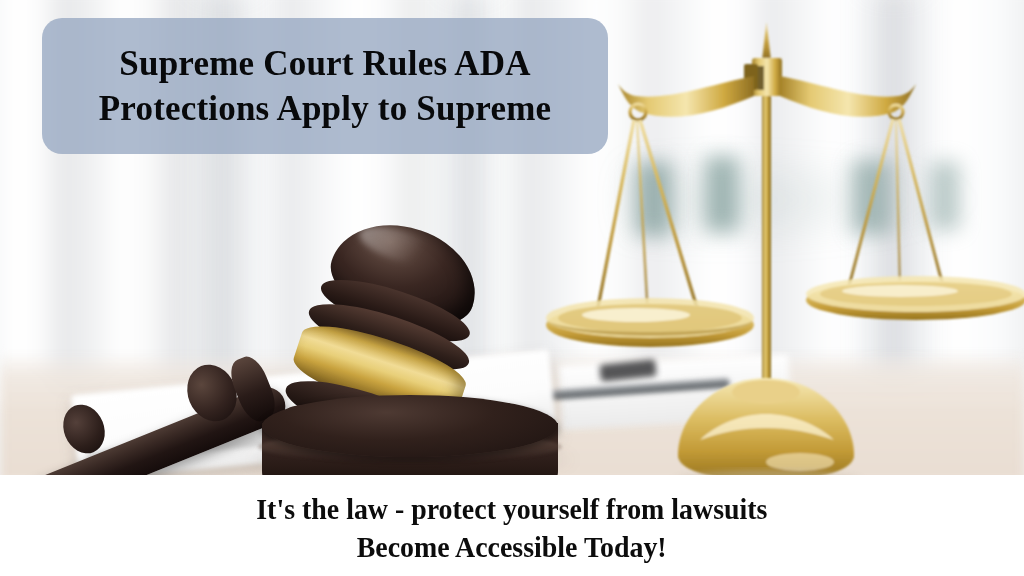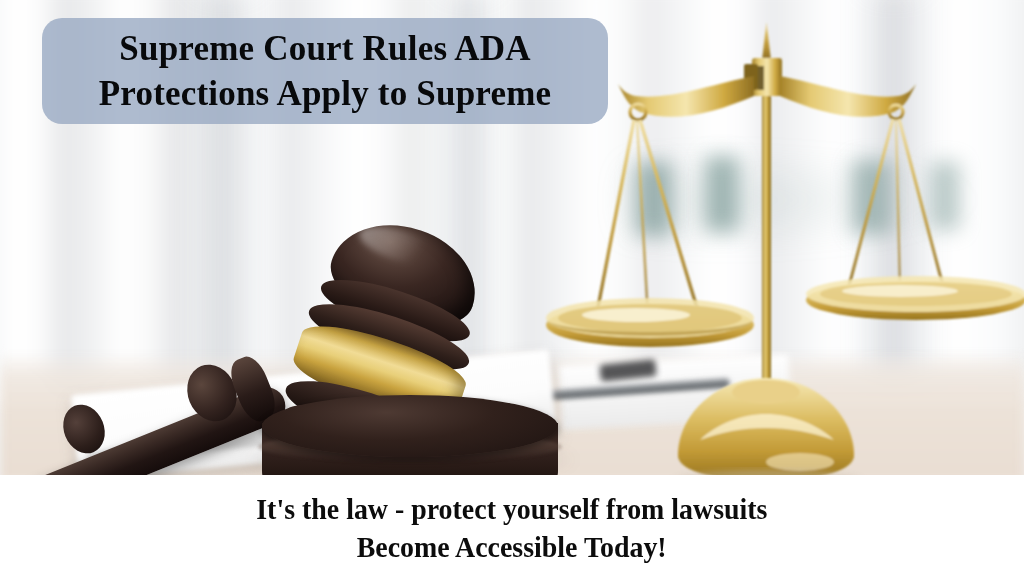--- a/index.html
+++ b/index.html
@@ -306,21 +306,21 @@
     left: 240px; top: 440px;
     width: 340px; height: 40px;
     background: radial-gradient(ellipse, rgba(70,55,46,.5), rgba(255,255,255,0) 70%);
     filter: blur(7px);
   }
 
   
   #headline-box {
     position: absolute;
     left: 42px; top: 18px;
-    width: 566px; height: 106px;
+    width: 566px; height: 136px;
     background: rgba(151,168,194,.78);
     border-radius: 20px;
     backdrop-filter: blur(1px);
     display: flex;
     flex-direction: column;
     align-items: center;
     justify-content: center;
   }
   .headline-line {
     color: #08090b;

